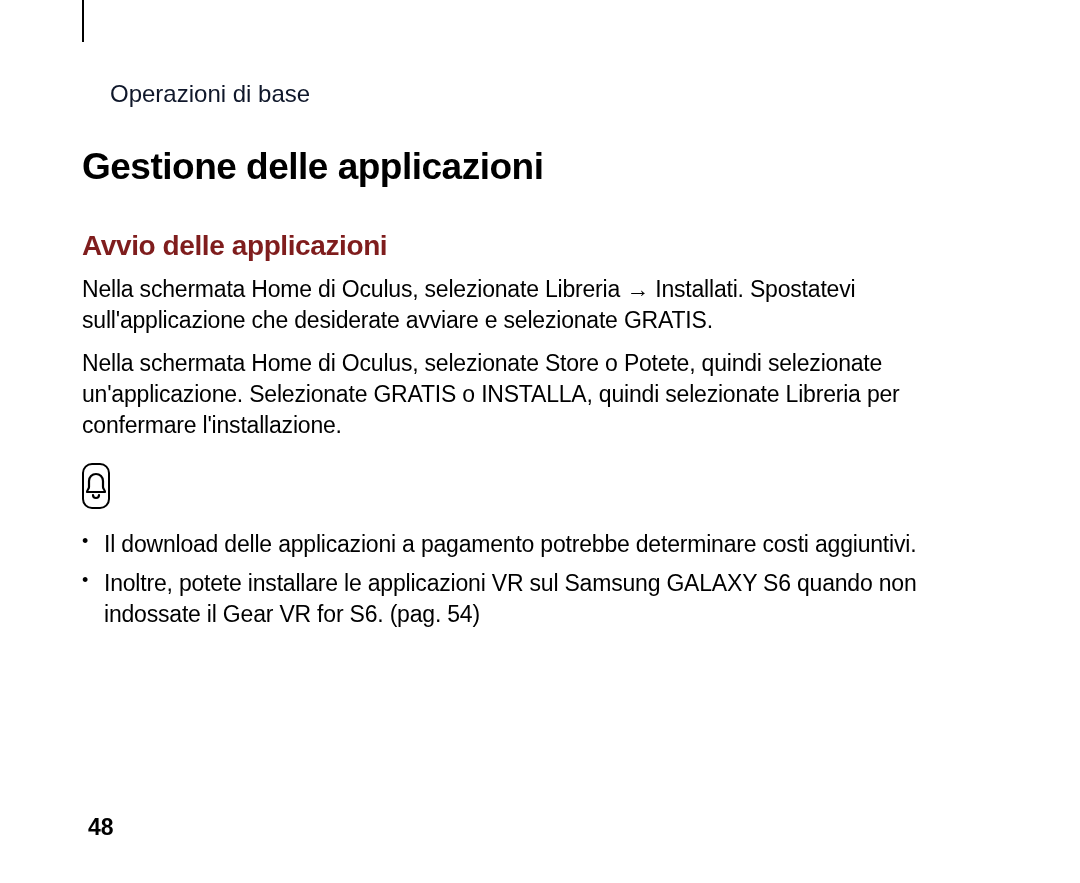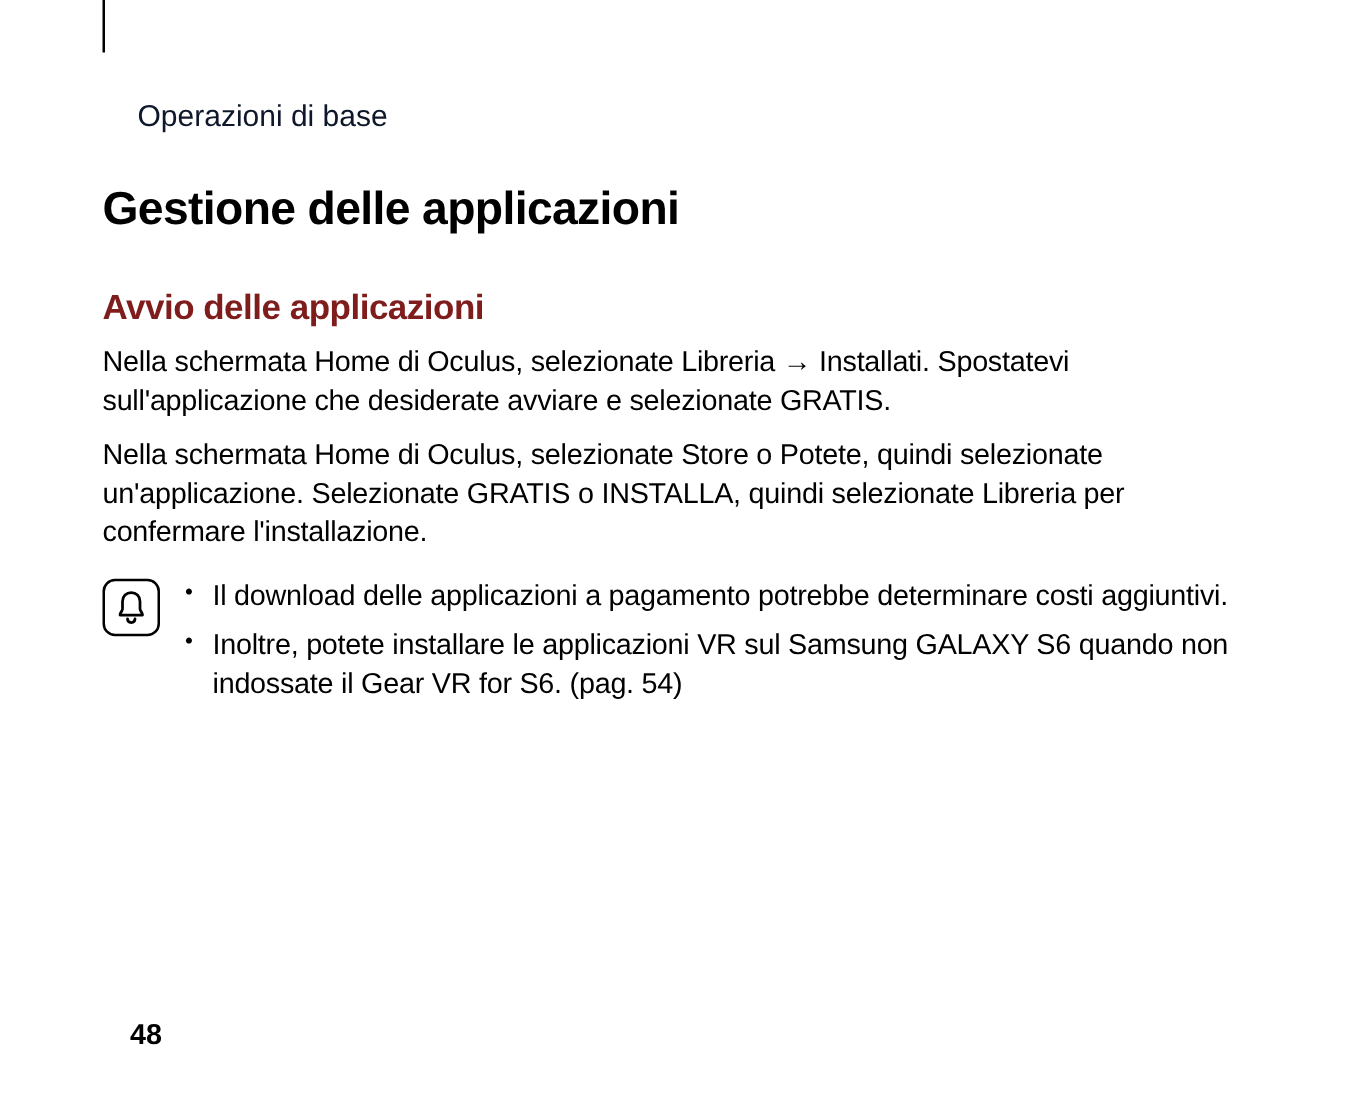--- a/index.html
+++ b/index.html
@@ -52,20 +52,21 @@
     margin: 12px 0 0 0;
     color: #000;
     letter-spacing: -0.2px;
   }
   .arrow { font-weight: 400; }
   .note-row {
     display: flex;
     align-items: flex-start;
     gap: 20px;
     margin-top: 20px;
+    flex-direction: column;
   }
   .note-icon {
     flex: 0 0 46px;
     height: 46px;
     border: 2.5px solid #000;
     border-radius: 10px;
     display: flex;
     align-items: center;
     justify-content: center;
     margin-top: 2px;
@@ -84,21 +85,21 @@
   }
   ul.note-list li::before {
     content: "•";
     position: absolute;
     left: 0;
     top: 0;
     font-size: 18px;
   }
   .page-num {
     position: absolute;
-    left: 104px;
+    left: 88px;
     bottom: 42px;
     font-size: 23px;
     font-weight: 700;
   }
   b { font-weight: 400; }
 </style>
 </head>
 <body>
 
 <div class="left-rule"></div>

